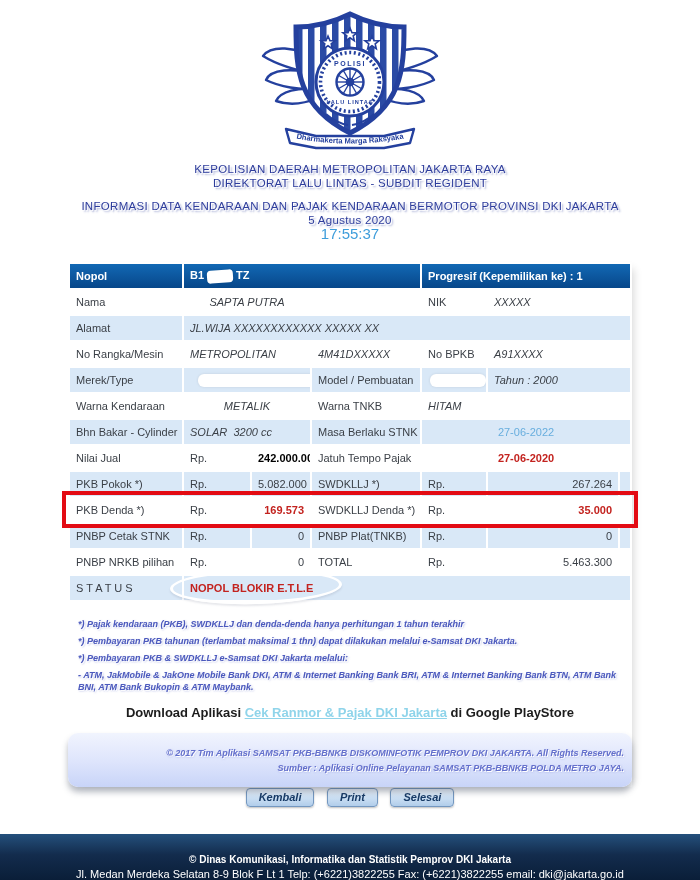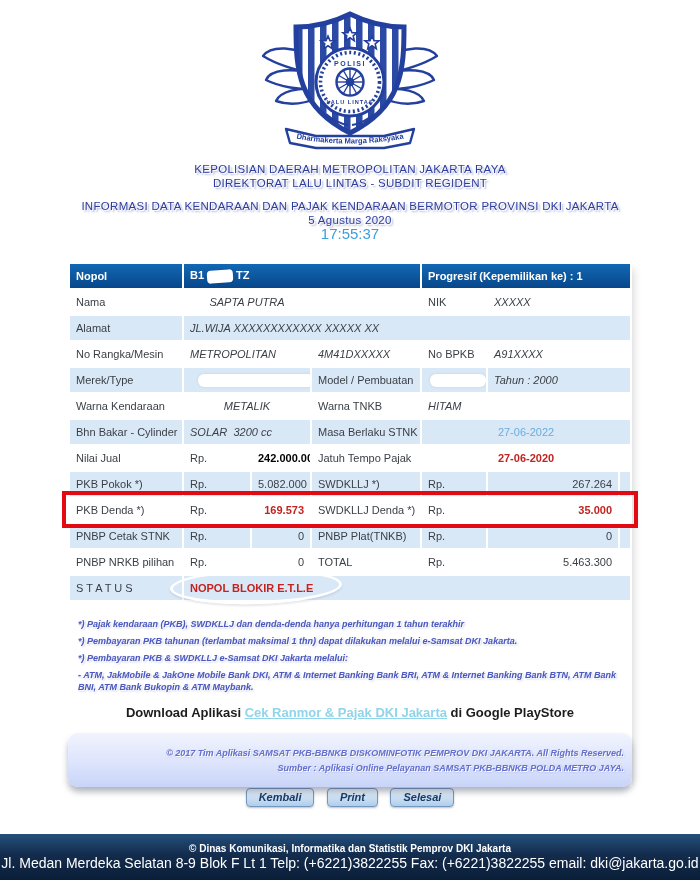--- a/index.html
+++ b/index.html
@@ -63,23 +63,23 @@
 
   
   .btn-row { text-align:center; }
   .btn { display:inline-block; margin:0 4px; background:linear-gradient(#f4f9ff,#cfe2f5 45%,#b1cdea);
          border:1px solid #7397c0; border-radius:4px; padding:2px 12px 3px;
          font-family:"Liberation Sans", sans-serif; font-weight:bold; font-style:italic; font-size:11px;
          color:#173a66; box-shadow:0 1px 2px rgba(0,0,0,.25); cursor:pointer; }
 
   
   .page-footer { position:absolute; left:0; right:0; bottom:0; height:46px;
-                 background:linear-gradient(#24507c,#132c4d 45%,#0a1e38); color:#fff; text-align:center; padding-top:7px; }
+                 background:linear-gradient(#24507c,#132c4d 45%,#0a1e38); color:#fff; text-align:center; padding-top:18px; }
   .pf1 { font-size:10px; font-weight:bold; line-height:15px; }
-  .pf2 { font-size:14px; line-height:14px; }
+  .pf2 { font-size:11px; line-height:14px; }
 </style>
 </head>
 <body>
 
 <div class="page">
 
   <div class="logo-wrap">
     <svg viewBox="0 0 180 150" width="180" height="150">
       <defs>
         <pattern id="stripes" width="12" height="10" patternUnits="userSpaceOnUse">

